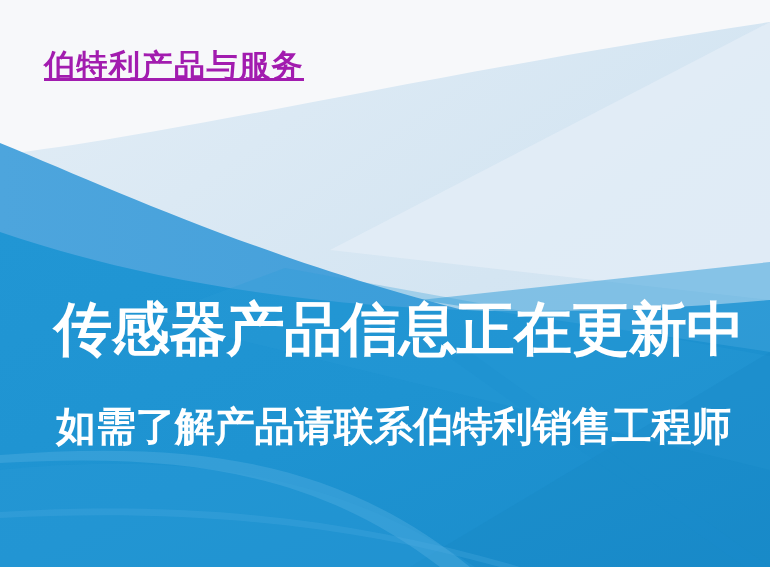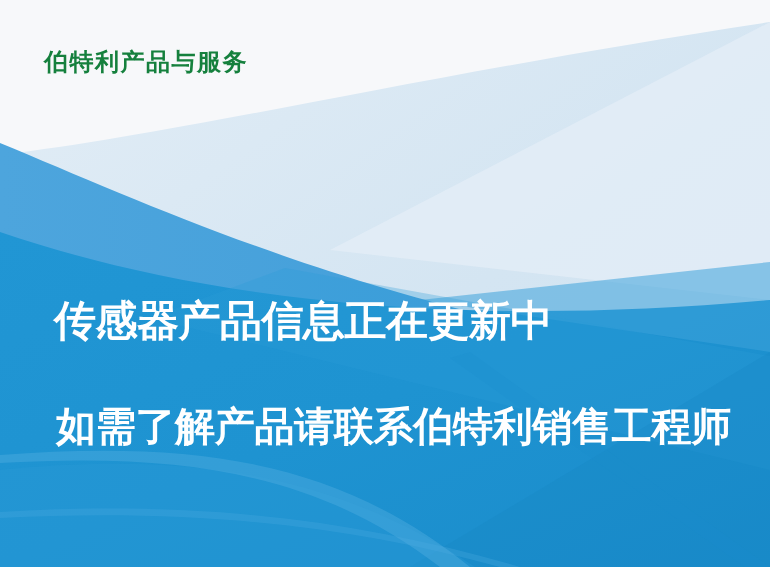--- a/index.html
+++ b/index.html
@@ -27,32 +27,33 @@
     position: absolute;
     top: 0;
     left: 0;
     width: 770px;
     height: 567px;
   }
   #brand-title {
     position: absolute;
     left: 44px;
     top: 48px;
-    font-size: 24px;
+    font-size: 31px;
     font-weight: bold;
     letter-spacing: 1.5px;
-    color: #15803d;
+    color: #a21caf;
     white-space: nowrap;
     line-height: 1.15;
+    text-decoration: underline;
   }
   #headline {
     position: absolute;
     left: 54px;
     top: 297px;
-    font-size: 42px;
+    font-size: 58px;
     font-weight: bold;
     letter-spacing: -0.5px;
     color: #FFFFFF;
     white-space: nowrap;
     line-height: 1.12;
   }
   #subheadline {
     position: absolute;
     left: 56px;
     top: 404px;

